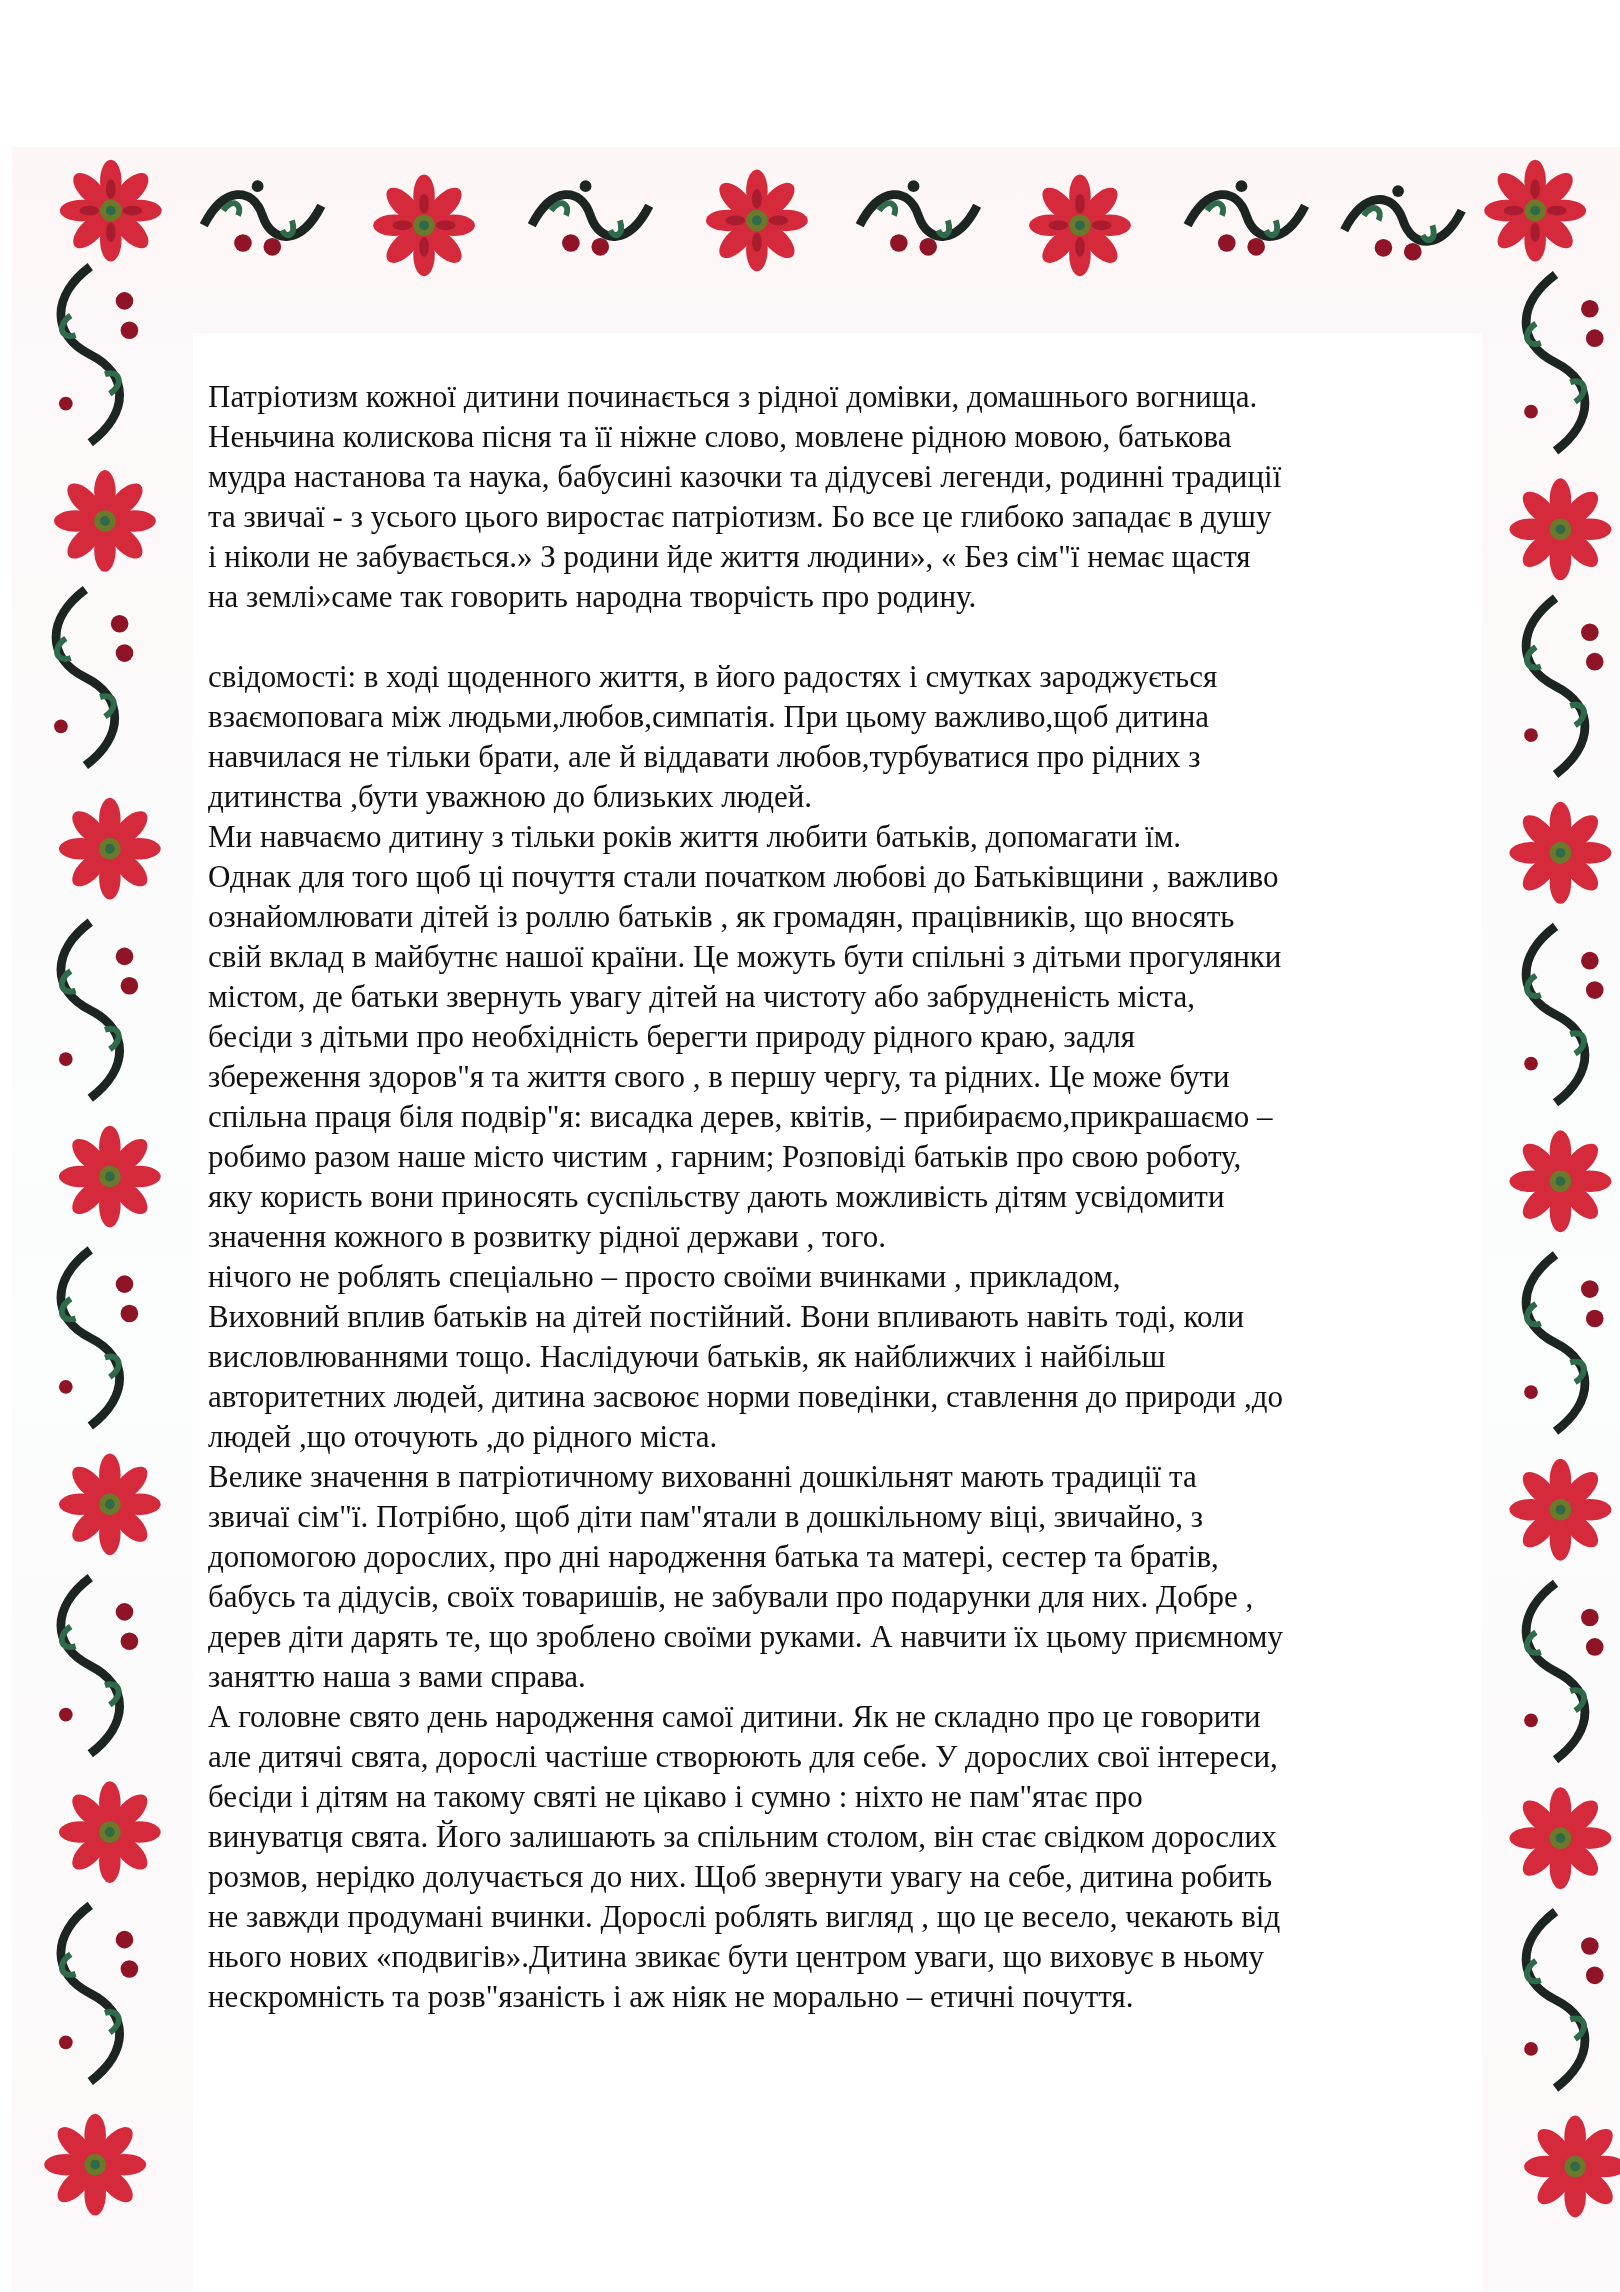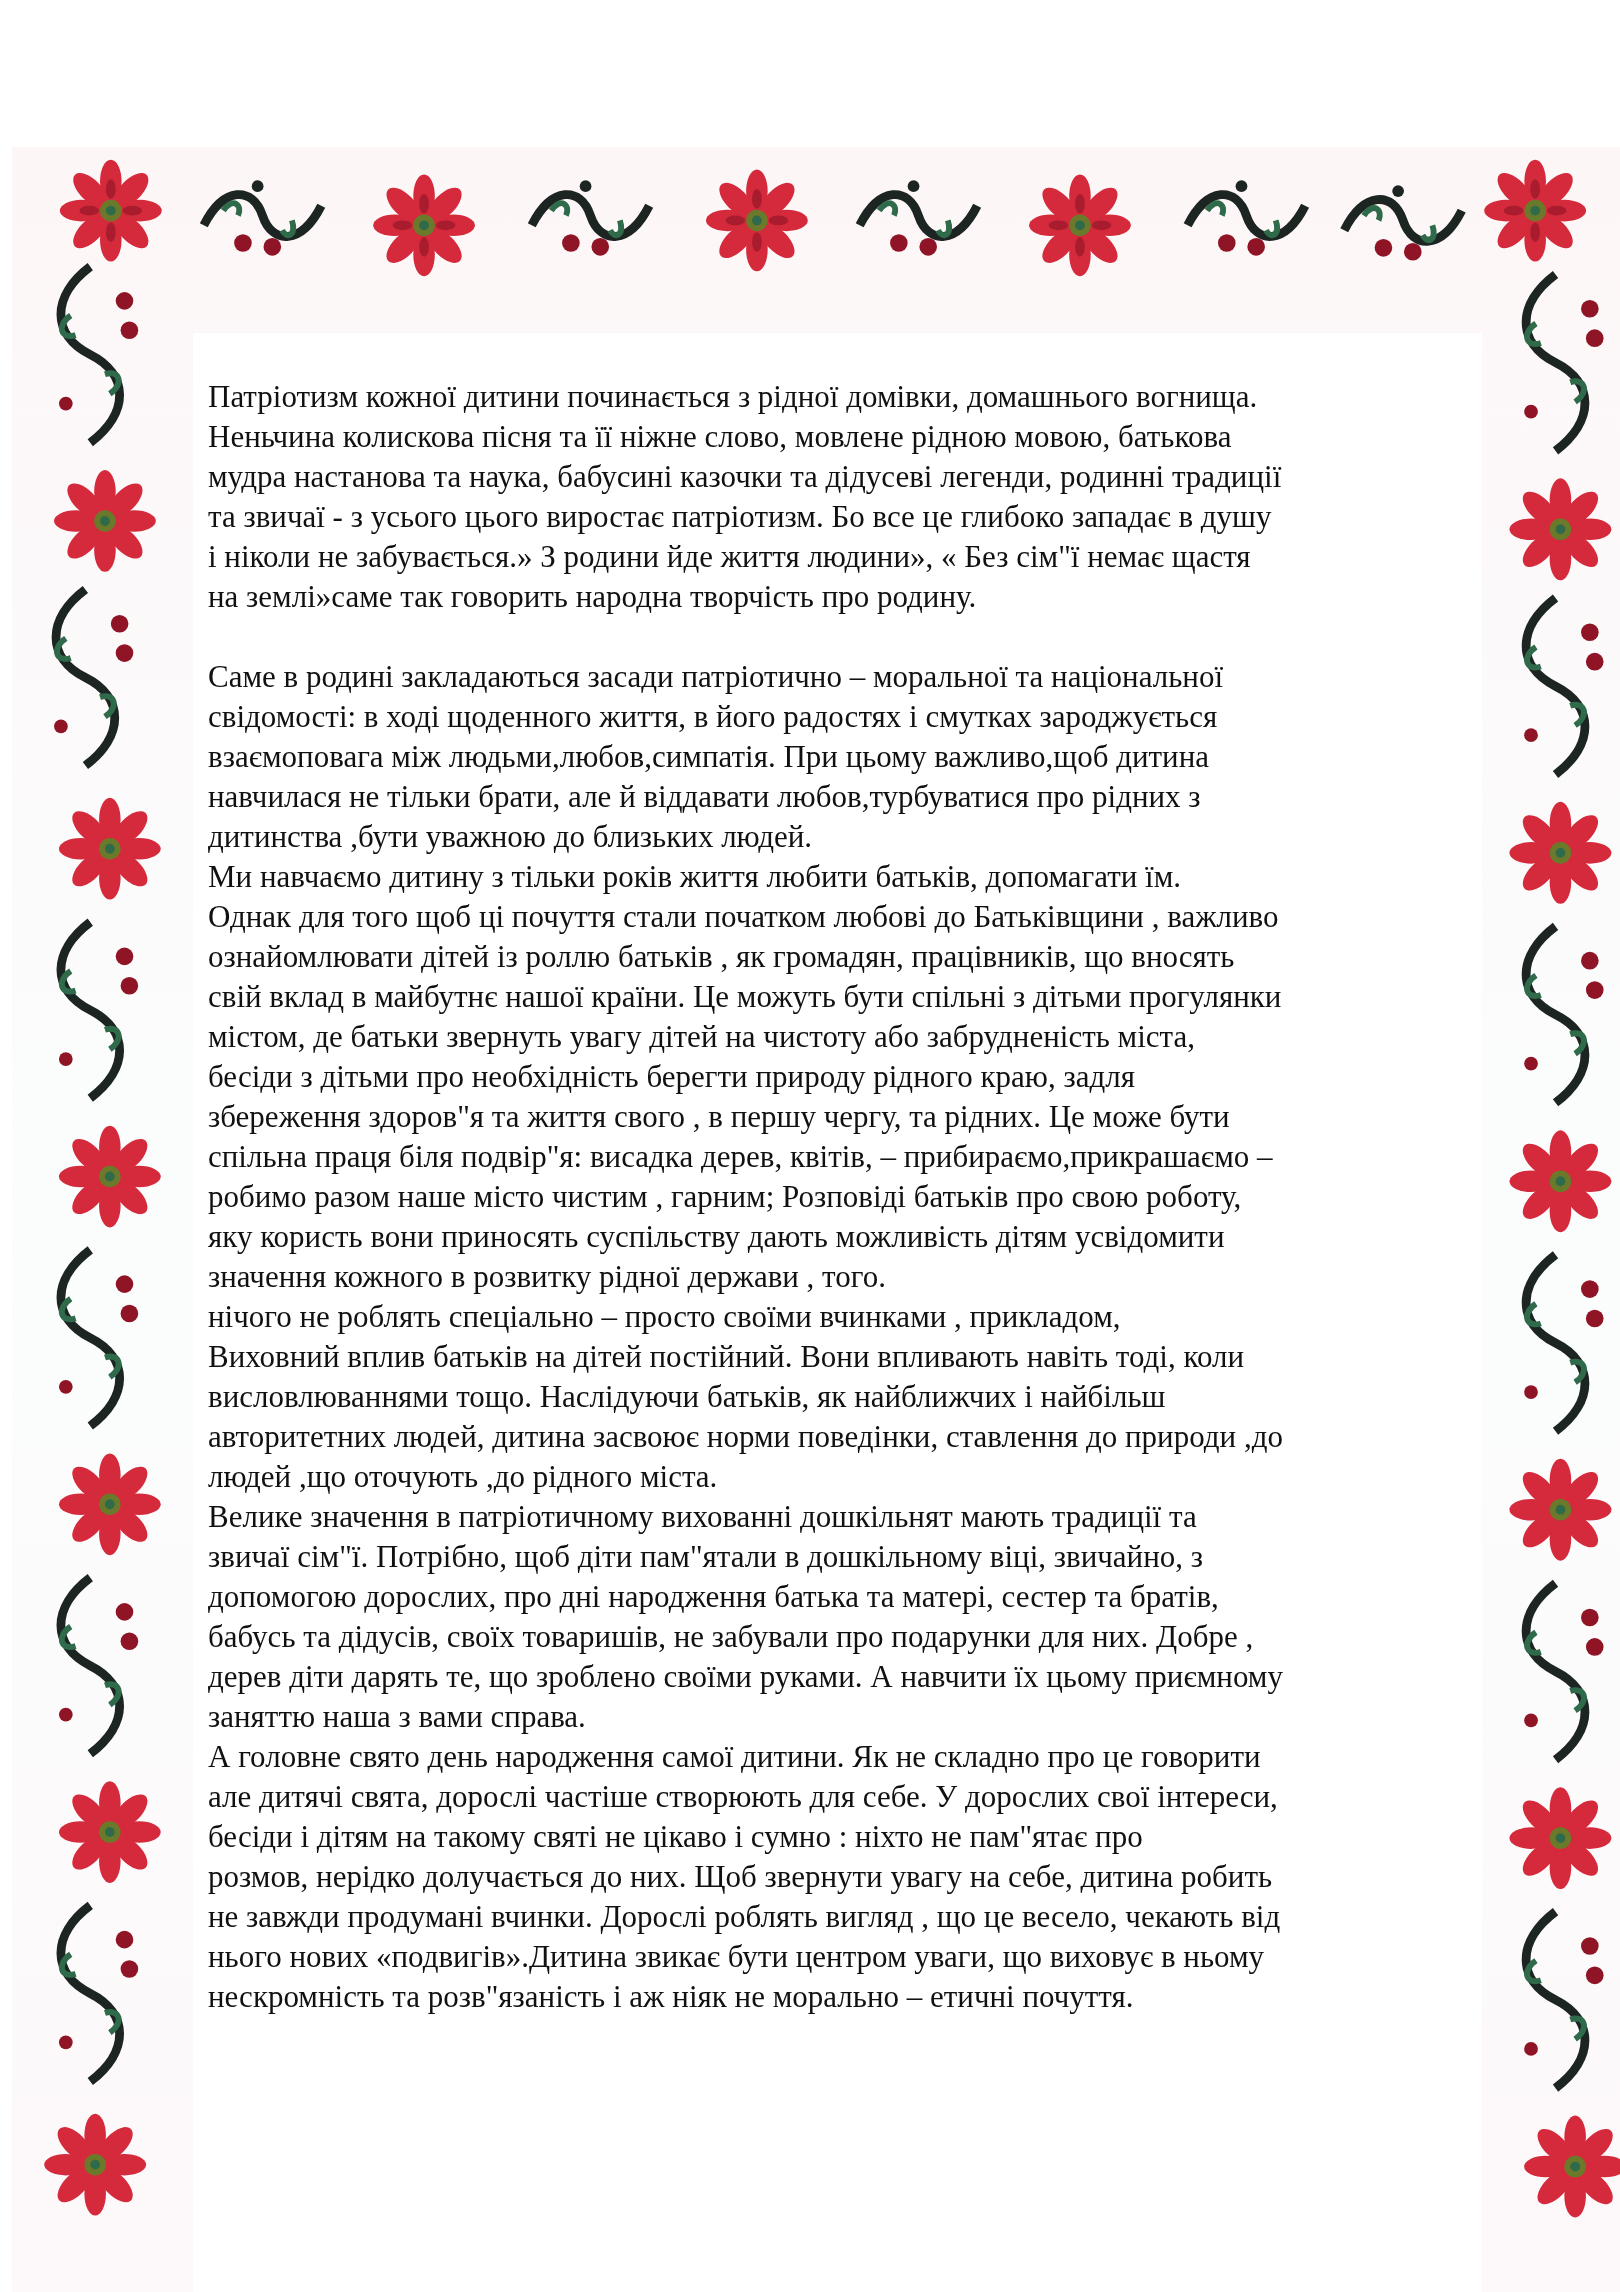--- a/index.html
+++ b/index.html
@@ -138,21 +138,20 @@
     <div>
       <div class="para">   Патріотизм кожної дитини починається з рідної домівки, домашнього вогнища.</div>
       <div class="para">Неньчина колискова пісня та її ніжне слово, мовлене рідною мовою, батькова</div>
       <div class="para">мудра настанова та наука, бабусині казочки та дідусеві легенди, родинні традиції</div>
       <div class="para">та звичаї - з усього цього виростає патріотизм. Бо все це глибоко западає в душу</div>
       <div class="para">і ніколи не забувається.» З родини йде життя людини», « Без сім"ї немає щастя</div>
       <div class="para">на землі»саме так говорить народна творчість про родину.</div>
     </div>
     <div class="para-gap"></div>
     <div>
-      <div class="para">   Саме в родині закладаються засади патріотично – моральної та національної</div>
       <div class="para">свідомості: в ході щоденного життя, в його радостях і смутках зароджується</div>
       <div class="para">взаємоповага між людьми,любов,симпатія. При цьому важливо,щоб дитина</div>
       <div class="para">навчилася не тільки брати, але й віддавати любов,турбуватися про рідних з</div>
       <div class="para">дитинства ,бути уважною до близьких людей.</div>
     </div>
     <div>
       <div class="para">   Ми навчаємо дитину з тільки років життя любити батьків, допомагати їм.</div>
       <div class="para">Однак для того щоб ці почуття стали початком любові до Батьківщини , важливо</div>
       <div class="para">ознайомлювати дітей із роллю батьків , як громадян, працівників, що вносять</div>
       <div class="para">свій вклад в майбутнє нашої країни. Це можуть бути спільні з дітьми прогулянки</div>
@@ -176,20 +175,21 @@
       <div class="para">звичаї сім"ї. Потрібно, щоб діти пам"ятали в дошкільному віці, звичайно, з</div>
       <div class="para">допомогою дорослих, про дні народження батька та матері, сестер та братів,</div>
       <div class="para">бабусь та дідусів, своїх товаришів, не забували про подарунки для них. Добре ,</div>
       <div class="para">дерев діти дарять те, що зроблено своїми руками. А навчити їх цьому приємному</div>
       <div class="para">заняттю наша з вами справа.</div>
     </div>
     <div>
       <div class="para">  А головне свято день народження самої дитини. Як не складно про це говорити</div>
       <div class="para">але дитячі свята, дорослі частіше створюють для себе. У дорослих свої інтереси,</div>
       <div class="para">бесіди і дітям на такому святі не цікаво і сумно : ніхто не пам"ятає про</div>
+      <div class="para">винуватця свята. Його залишають за спільним столом, він стає свідком дорослих</div>
       <div class="para">розмов, нерідко долучається до них. Щоб звернути увагу на себе, дитина робить</div>
       <div class="para">не завжди продумані вчинки. Дорослі роблять вигляд , що це весело, чекають від</div>
       <div class="para">нього нових «подвигів».Дитина звикає бути центром уваги, що виховує в ньому</div>
       <div class="para">нескромність та розв"язаність і аж ніяк не морально – етичні почуття.</div>
     </div>
   </div>
 </div>
 
 
 </body></html>

